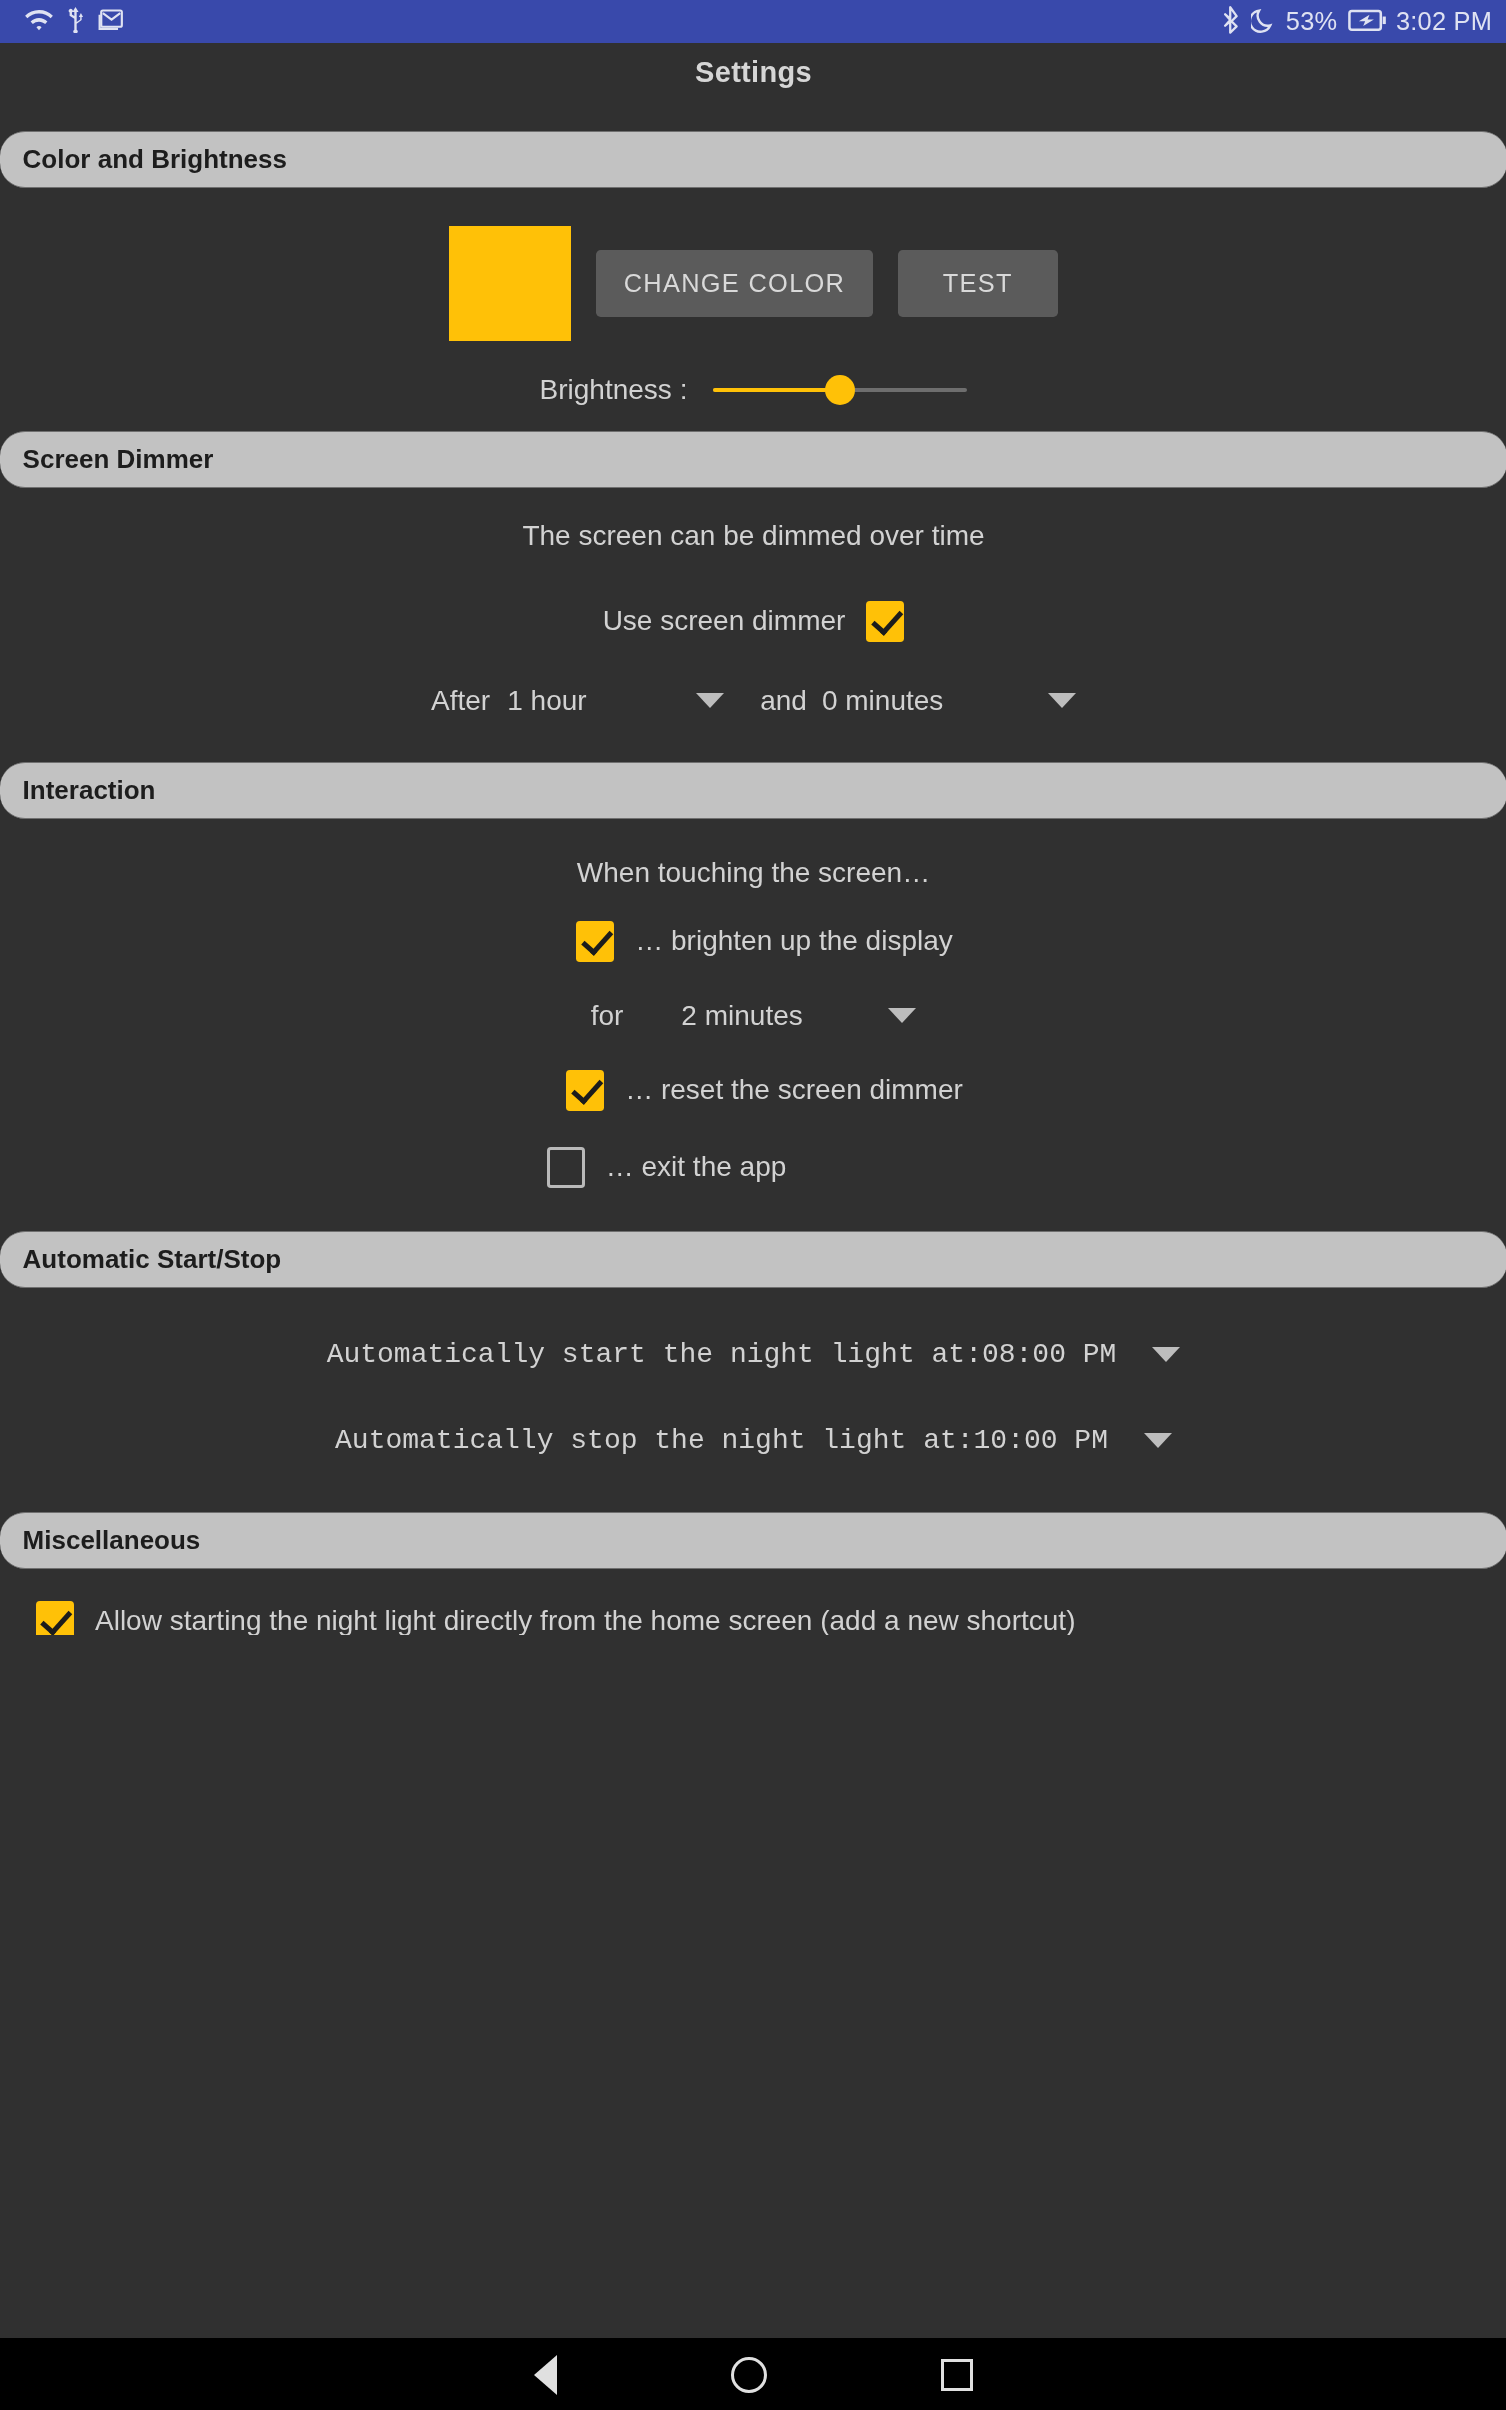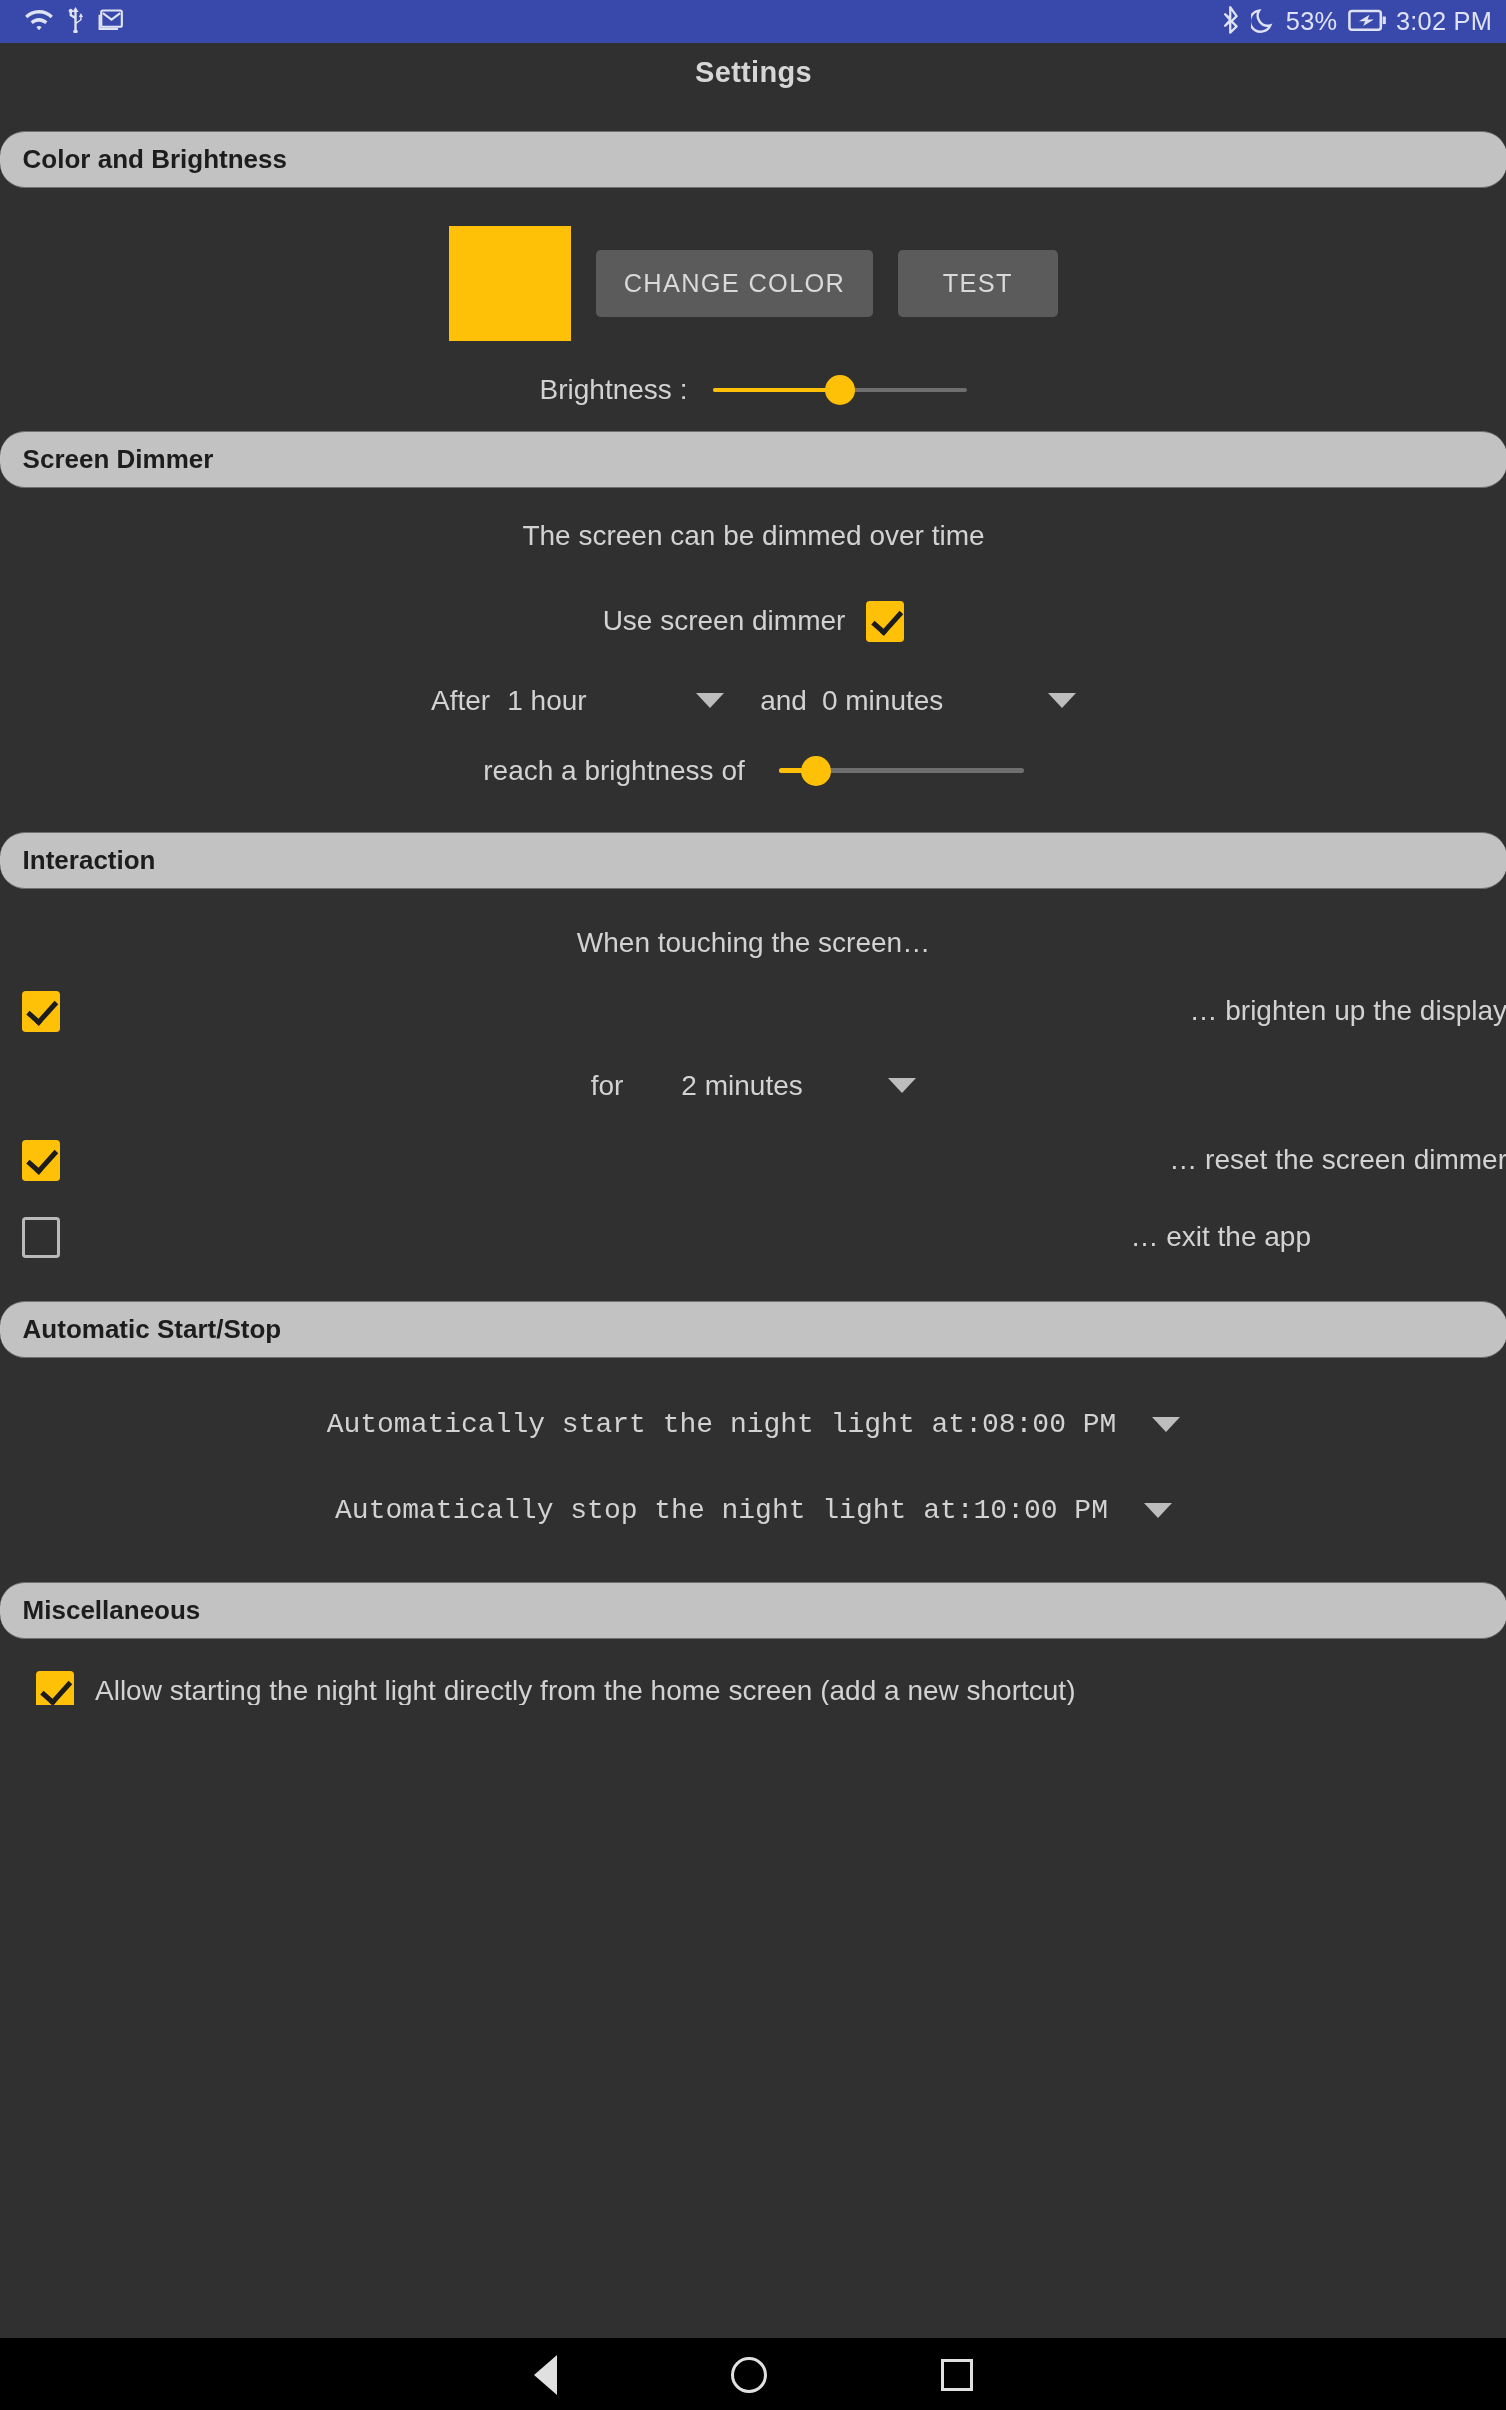--- a/index.html
+++ b/index.html
@@ -101,21 +101,21 @@
   .spinner .value { font-size:28px; color:#d2d2d2; }
   .caret {
     width:0; height:0; margin-left:19px;
     border-left:14px solid transparent;
     border-right:14px solid transparent;
     border-top:15px solid #bdbdbd;
   }
 
   
   .in-body { padding:38px 0 43px; }
-  .check-row { display:flex; align-items:center; justify-content:space-between;padding-left:22px; }
+  .check-row { display:flex; align-items:center; justify-content:center;padding-left:22px; }
   .check-row .lbl { margin-left:21px; }
 
   
   .auto-body { padding:51px 0 56px; }
   .auto-row { display:flex; align-items:center; justify-content:center;font-family:Liberation Mono, monospace; }
   .auto-row .value { font-size:28px; color:#d2d2d2; }
 
   
   .misc-body { background:#303030; height:66px; overflow:hidden; position:relative; }
   .misc-row { display:flex; align-items:center; padding:32px 0 0 36px; }
@@ -217,28 +217,20 @@
         <span class="value">1 hour</span>
         <span class="caret" style="margin-left:auto;"></span>
       </div>
       <span class="lbl" style="margin:0 15px 0 36px;">and</span>
       <div class="spinner" style="width:254px;">
         <span class="value">0 minutes</span>
         <span class="caret" style="margin-left:auto;"></span>
       </div>
     </div>
 
-    <div class="row-center mt-40">
-      <span class="lbl" style="margin-right:34px;">reach a brightness of</span>
-      <div class="slider" style="width:245px;">
-        <div class="track"></div>
-        <div class="fill" id="fill-reach" style="width: 15%;"></div>
-        <div class="thumb" id="thumb-reach" style="left: 15%;"></div>
-      </div>
-    </div>
 
   </div>
 
   <div class="section-header">Interaction</div>
   <div class="section-body in-body">
     <div class="centered-text">When touching the screen…</div>
 
     <div class="check-row mt-34">
       <span class="cbx on"></span>
       <span class="lbl">… brighten up the display</span>

